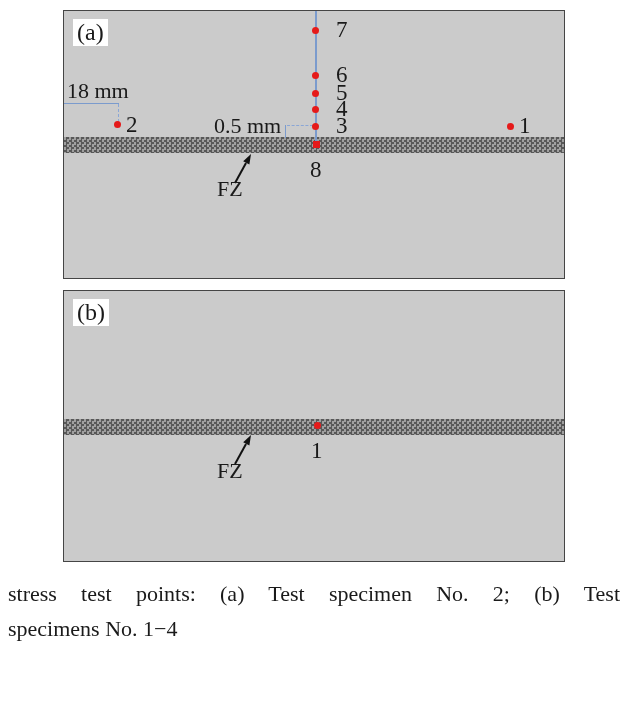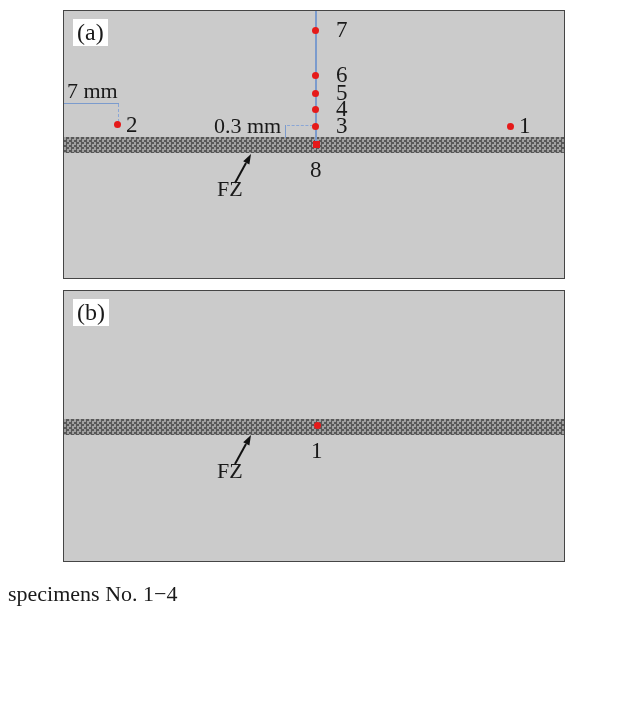--- a/index.html
+++ b/index.html
@@ -55,25 +55,25 @@
 
 <div class="page">
 
   <div class="panel panel-a">
     <div class="panel-label">(a)</div>
 
     <div class="band band-a"></div>
 
     <div class="vline"></div>
 
-    <div class="dim-text" style="left:3px;top:68px;">7 mm</div>
+    <div class="dim-text" style="left:3px;top:68px;">18 mm</div>
     <div class="bluesolid-h" style="left:0;top:92px;width:55px;"></div>
     <div class="bluedash-v" style="left:54px;top:93px;height:18px;"></div>
 
-    <div class="dim-text" style="left:150px;top:103px;">0.3 mm</div>
+    <div class="dim-text" style="left:150px;top:103px;">0.5 mm</div>
     <div class="bluesolid-v" style="left:221px;top:114px;height:13px;"></div>
     <div class="bluedash-h" style="left:223px;top:114px;width:26px;"></div>
 
     <div class="dot" style="left:248px;top:16px;"></div>
     <div class="dot" style="left:248px;top:61px;"></div>
     <div class="dot" style="left:248px;top:79px;"></div>
     <div class="dot" style="left:248px;top:95px;"></div>
     <div class="dot" style="left:248px;top:112px;"></div>
     <div class="dot dot-sq" style="left:249px;top:130px;"></div>
     <div class="dot" style="left:50px;top:110px;"></div>
@@ -104,16 +104,17 @@
     <div class="num" style="left:247px;top:147px;">1</div>
 
     <svg class="fz-arrow" style="left:167px;top:142px;" width="26" height="34" viewBox="0 0 26 34">
       <line x1="4" y1="31" x2="15" y2="11" stroke="#111" stroke-width="2"></line>
       <polygon points="20,2 18.4,12.4 12.2,9.2" fill="#111"></polygon>
     </svg>
     <div class="fz-text" style="left:153px;top:168px;">FZ</div>
   </div>
 
   <div class="caption">
+    <div class="cap-en-line">stress test points: (a) Test specimen No. 2; (b) Test</div>
     <div class="cap-en-line last">specimens No. 1−4</div>
   </div>
 
 </div>
 
 </body></html>

